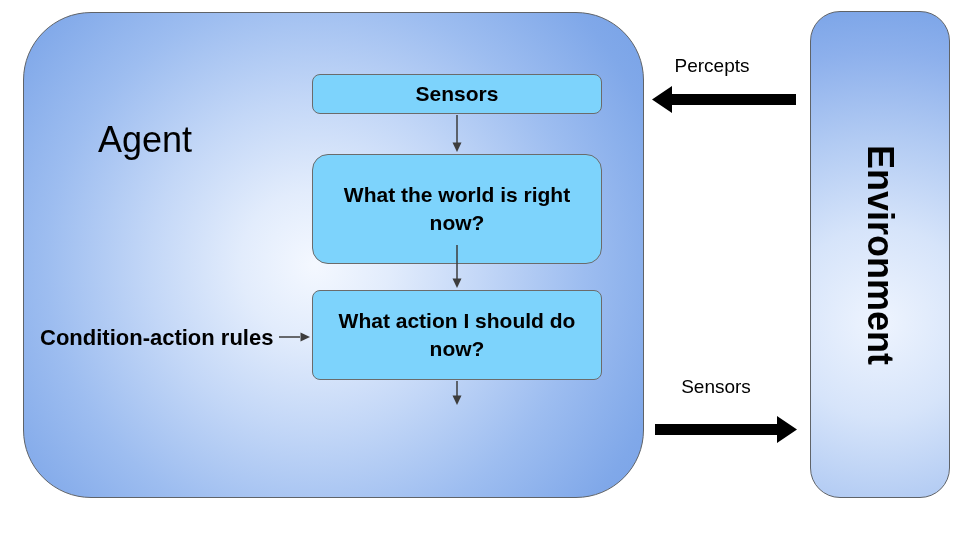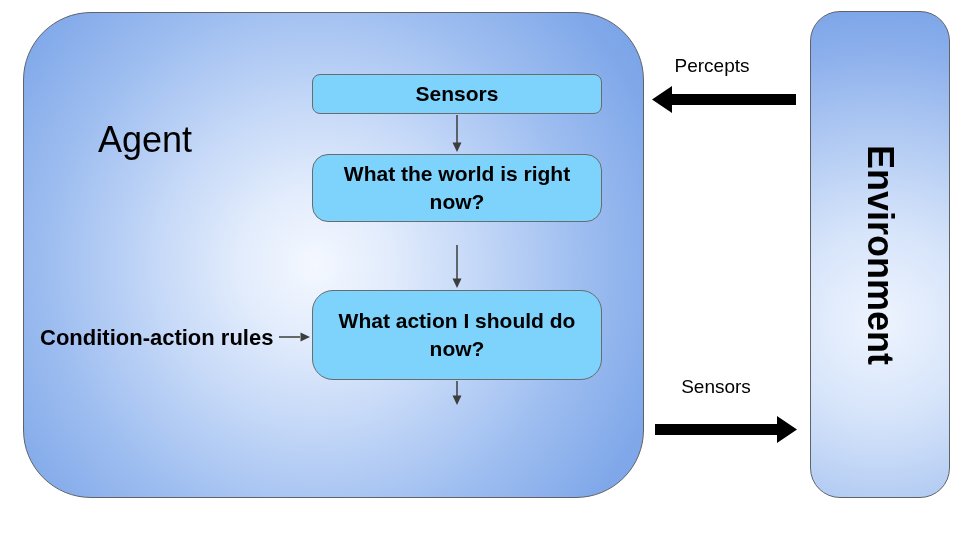--- a/index.html
+++ b/index.html
@@ -66,22 +66,22 @@
     display: flex;
     align-items: center;
     justify-content: center;
     text-align: center;
     font-weight: bold;
     font-size: 21px;
     line-height: 28px;
     padding: 0 18px;
   }
   .node-sensors { top: 74px; height: 40px; border-radius: 8px; }
-  .node-world   { top: 154px; height: 68px; border-radius: 16px; }
-  .node-action  { top: 290px; height: 90px; border-radius: 21px; text-align: center; }
+  .node-world   { top: 154px; height: 110px; border-radius: 16px; }
+  .node-action  { top: 290px; height: 90px; border-radius: 8px; text-align: center; }
 
   .effectors-label {
     position: absolute;
     left: 457px; top: 428px;
     transform: translate(-50%, -50%);
     font-size: 24px;
     font-weight: bold;
     white-space: nowrap;
   }
 

